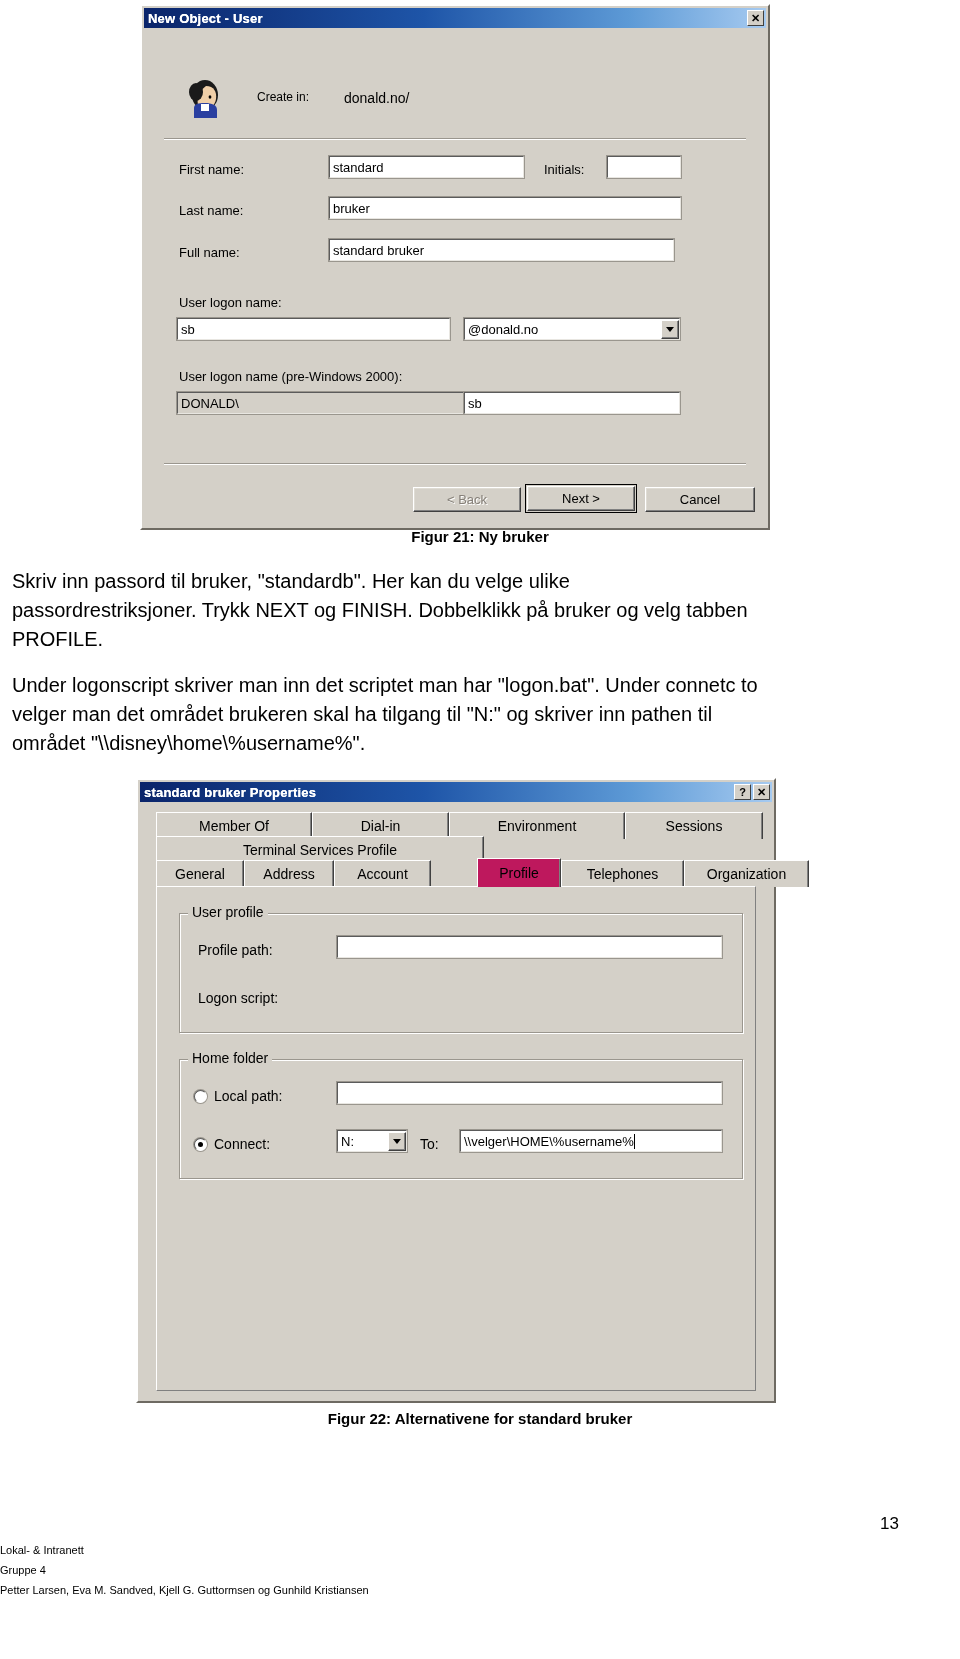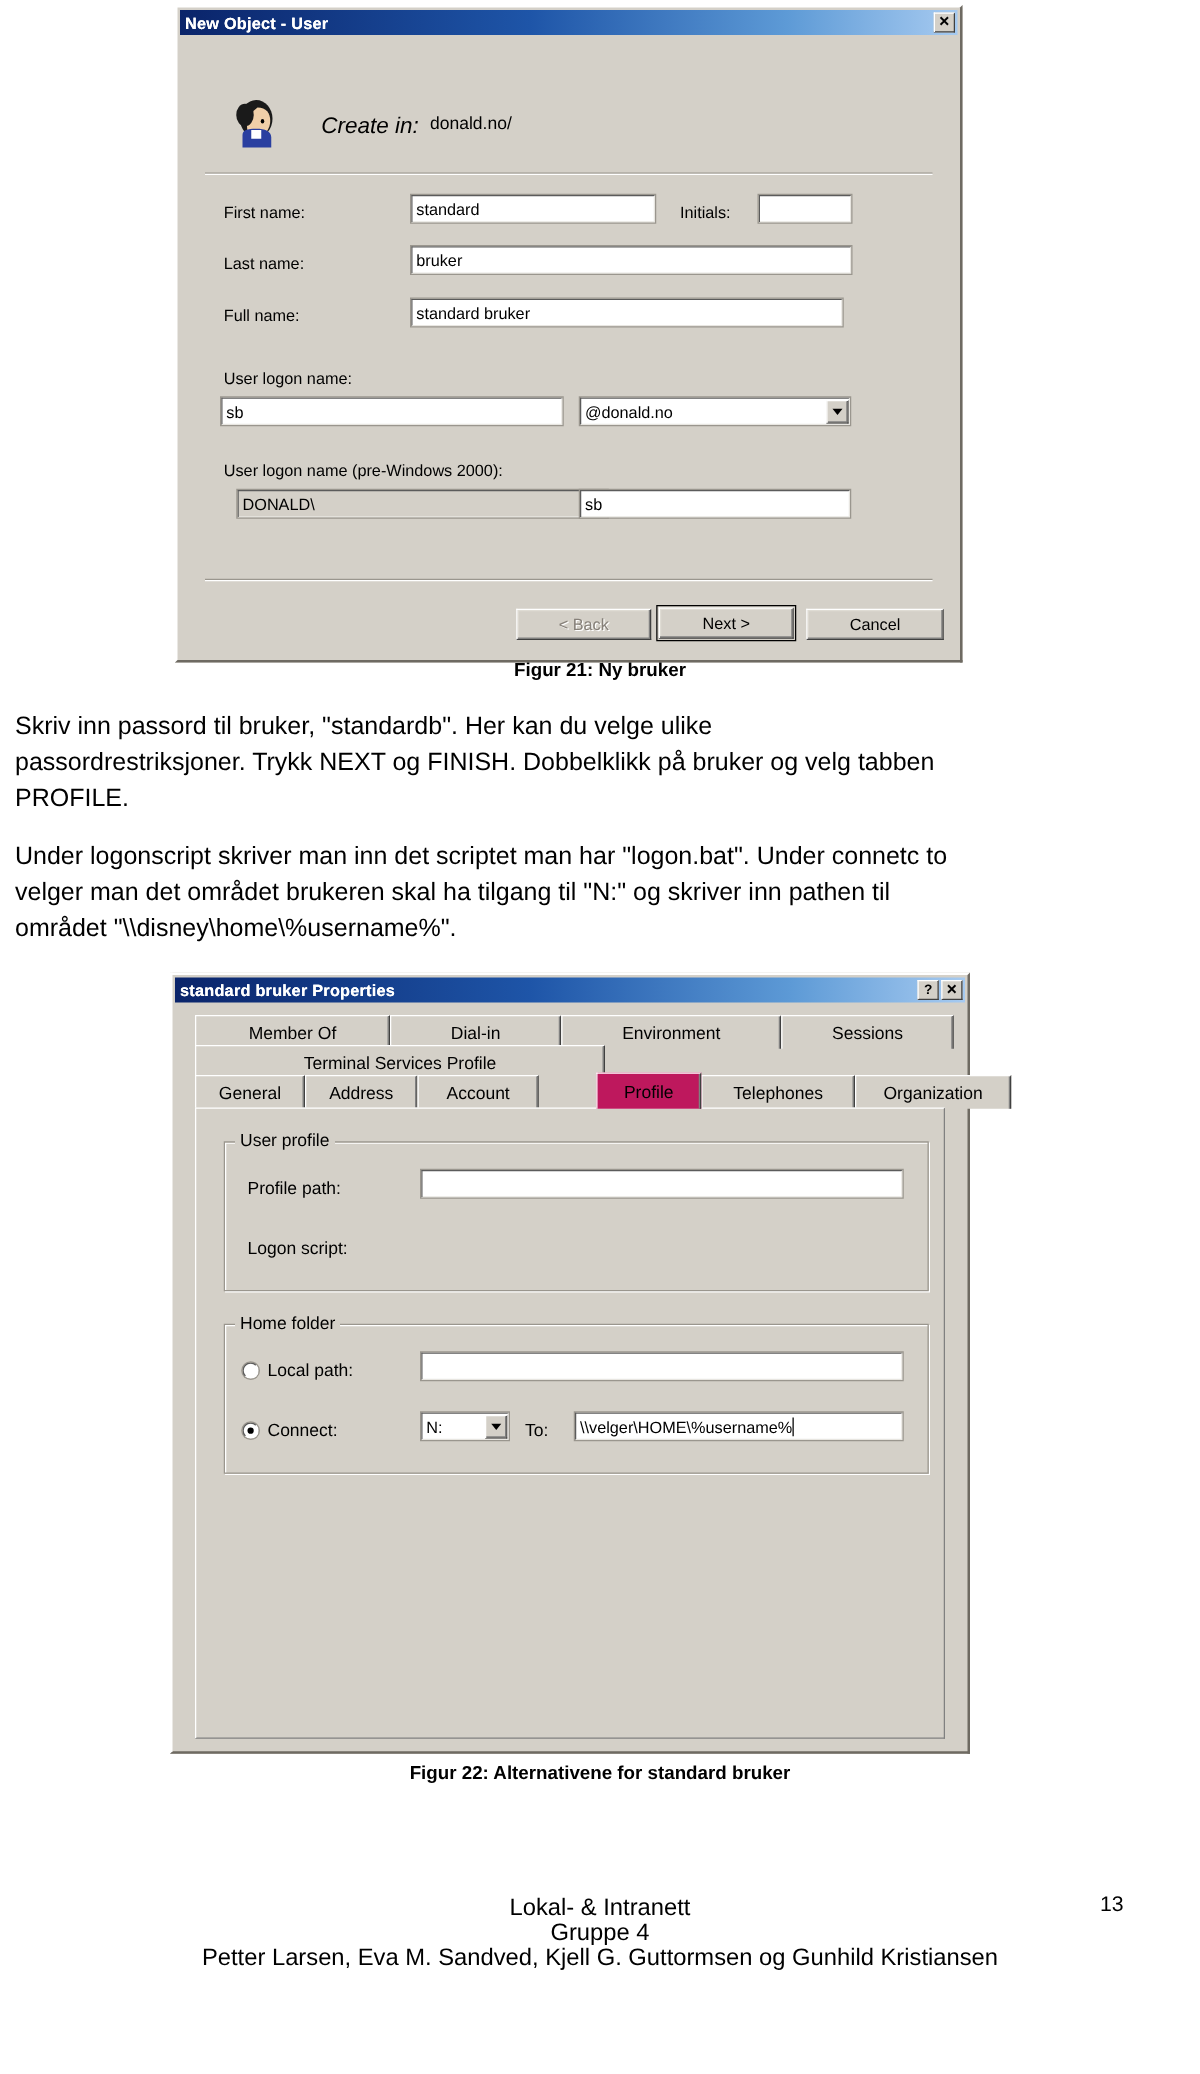--- a/index.html
+++ b/index.html
@@ -124,21 +124,21 @@
     width:13px; height:13px; border-radius:50%;
     background:#fff;
     border-top:1px solid #5b5b5b; border-left:1px solid #5b5b5b;
     border-right:1px solid #ffffff; border-bottom:1px solid #ffffff;
     box-shadow: 0 0 0 1px #9a968e;
     display:flex; align-items:center; justify-content:center;
   }
   .radio .dot { width:5px;height:5px;border-radius:50%;background:#000; }
 
   
-  .footer { position:absolute; width:100%; text-align:center; font-size:19px; }
+  .footer { position:absolute; width:100%; font-size:11px;margin-top:28px; }
 </style>
 </head>
 <body>
 
 <div id="fig1" class="win">
 
   <div class="titlebar">
     <span class="tb-text">New Object - User</span>
     <span class="tb-btn">✕</span>
   </div>
@@ -149,21 +149,21 @@
       <svg width="38" height="46" viewBox="0 0 38 46">
         <ellipse cx="19" cy="17" rx="13" ry="15" fill="#1a1a1a"></ellipse>
         <path d="M20 8 C28 8 31 14 30 21 C29 27 25 31 20 31 L14 31 C11 28 11 20 13 14 Z" fill="#f0cfa8"></path>
         <ellipse cx="10" cy="14" rx="7" ry="9" fill="#1a1a1a"></ellipse>
         <path d="M8 30 C8 26 12 25 19 25 C26 25 31 27 31 32 L31 40 L8 40 Z" fill="#2a3fa0"></path>
         <path d="M15 26 L23 26 L23 33 L15 33 Z" fill="#ffffff"></path>
         <ellipse cx="24" cy="19" rx="1.4" ry="1.8" fill="#000"></ellipse>
       </svg>
     </div>
 
-    <span class="lbl" style="left:113px; top:60px; font-size:18px;font-style:italic;">Create in:</span>
+    <span class="lbl" style="left:113px; top:60px; font-size:12px;">Create in:</span>
     <span class="lbl" style="left:200px; top:60px; font-size:14px;">donald.no/</span>
 
     <div class="sep" style="position:absolute; left:20px; right:20px; top:108px;"></div>
 
     <span class="lbl" style="left:35px; top:132px;">First name:</span>
     <div class="tfield" style="position:absolute; left:185px; top:126px; width:195px;">standard</div>
     <span class="lbl" style="left:400px; top:132px;">Initials:</span>
     <div class="tfield" style="position:absolute; left:463px; top:126px; width:74px;"></div>
 
     <span class="lbl" style="left:35px; top:173px;">Last name:</span>
@@ -175,21 +175,21 @@
     <span class="lbl" style="left:35px; top:265px;">User logon name:</span>
     <div class="tfield" style="position:absolute; left:33px; top:288px; width:273px;">sb</div>
     <div class="tfield" style="position:absolute; left:320px; top:288px; width:216px; padding-right:0;">
       <span style="flex:1; overflow:hidden;">@donald.no</span>
       <span class="arrowbtn">
           <span class="caret-d"></span>
         </span>
     </div>
 
     <span class="lbl" style="left:35px; top:339px;">User logon name (pre-Windows 2000):</span>
-    <div class="tfield" style="position:absolute; left:33px; top:362px; width:296px; background:#d4d0c8;margin-left:13px;">DONALD\</div>
+    <div class="tfield" style="position:absolute; left:33px; top:362px; width:296px; background:#d4d0c8;">DONALD\</div>
     <div class="tfield" style="position:absolute; left:320px; top:362px; width:216px;">sb</div>
 
     <div class="sep" style="position:absolute; left:20px; right:20px; top:433px;"></div>
 
     <div class="btn disabled" style="position:absolute; left:269px; top:457px; width:108px;">&lt; Back</div>
     <div class="btn default" style="position:absolute; left:383px; top:456px; width:108px;">Next &gt;</div>
     <div class="btn" style="position:absolute; left:501px; top:457px; width:110px;">Cancel</div>
   </div>
 </div>
 

